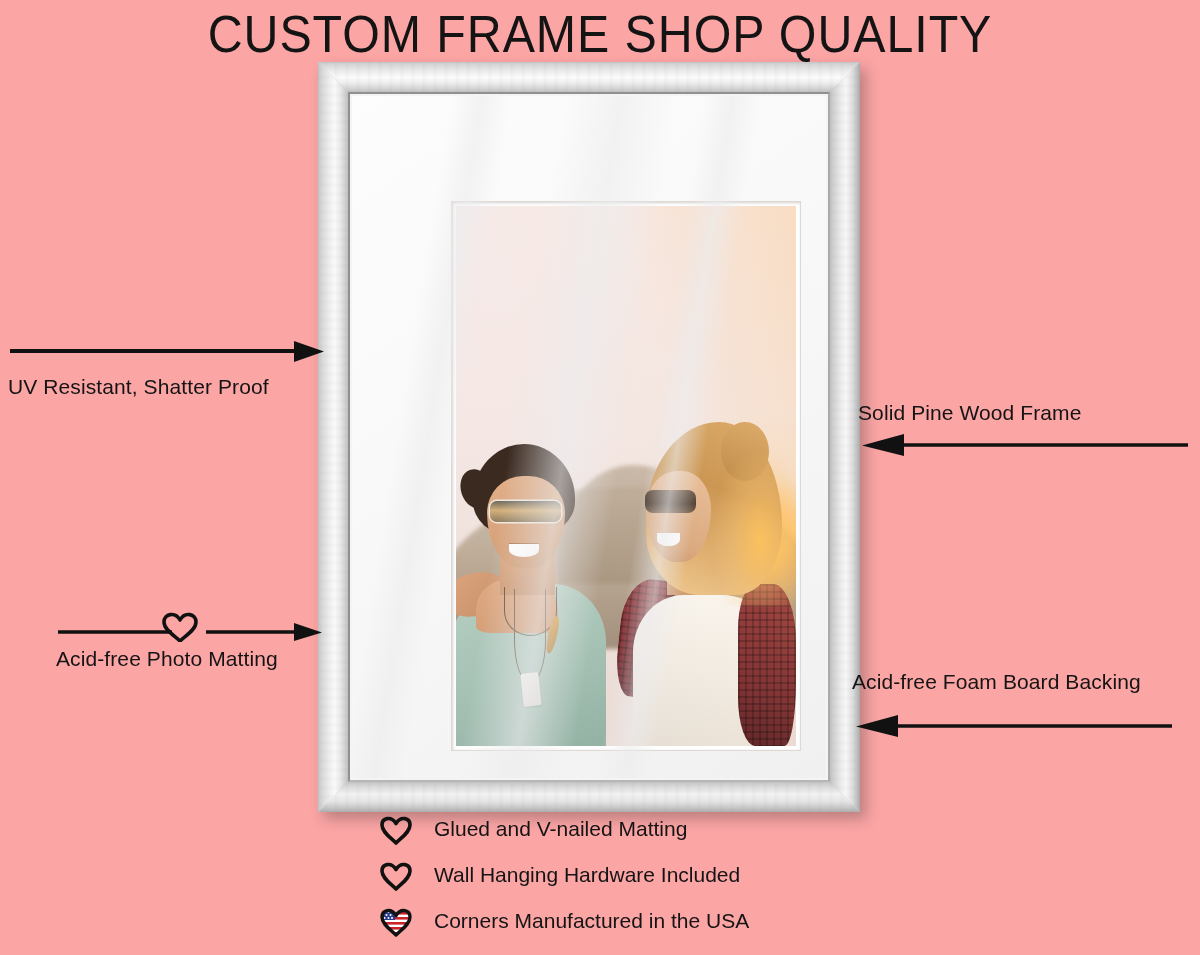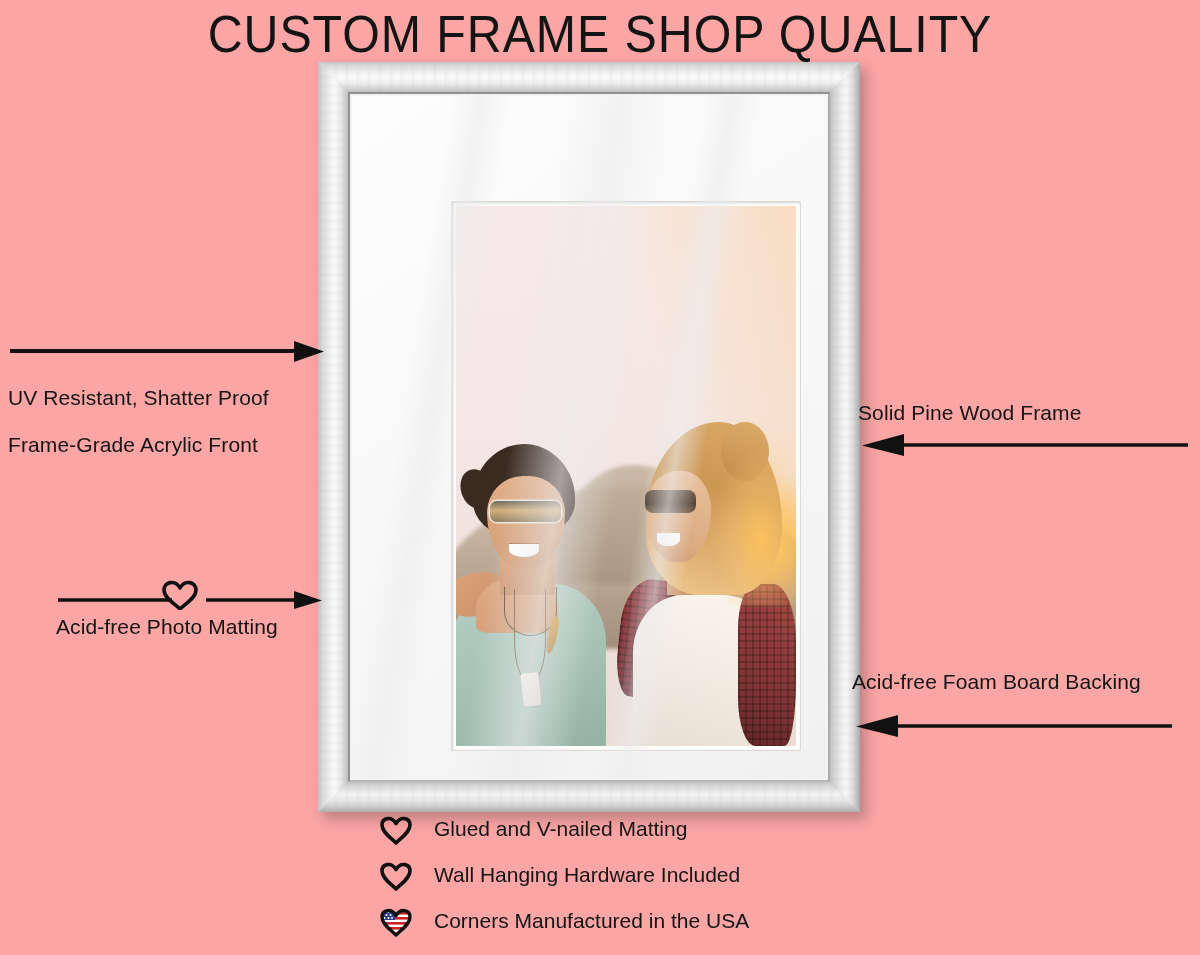--- a/index.html
+++ b/index.html
@@ -318,23 +318,23 @@
     letter-spacing: 0.1px;
     white-space: nowrap;
     line-height: 26px;
   }
   .anno-text.two-line { line-height: 27px; }
 
   .arrow-svg { display: block; }
 
   
   #anno-acrylic { left: 8px; top: 338px; }
-  #anno-acrylic .anno-text { margin-top: 20px; }
-  
-  #anno-matting { left: 56px; top: 576px; }
+  #anno-acrylic .anno-text { margin-top: 9px; }
+  
+  #anno-matting { left: 56px; top: 608px; }
   #anno-matting .anno-text { margin-top: 4px; }
   
   #anno-pine { left: 858px; top: 394px; margin-top: 6px; }
   #anno-pine .anno-text { margin-bottom: 5px; }
   
   #anno-backing { left: 852px; top: 669px; }
   #anno-backing .anno-text { margin-bottom: 17px; }
 
   
   .bullets {
@@ -430,21 +430,20 @@
       <div class="streak streak-c"></div>
     </div>
   </div>
 
   <div class="anno" id="anno-acrylic">
     <svg class="arrow-svg" width="318" height="26" viewBox="0 0 318 26">
       <line x1="2" y1="13" x2="288" y2="13" stroke="#111" stroke-width="4"></line>
       <polygon points="286,3 316,13.5 286,24" fill="#111"></polygon>
     </svg>
     <div class="anno-text two-line">UV Resistant, Shatter Proof</div>
-    <div class="anno-text two-line">Frame-Grade Acrylic Front</div>
   </div>
 
   <div class="anno" id="anno-matting">
     <svg class="arrow-svg" width="268" height="34" viewBox="0 0 268 34">
       <line x1="2" y1="24" x2="116" y2="24" stroke="#111" stroke-width="3.4"></line>
       <path d="M124 12 c-5 -9 -16 -6 -16 2 c0 8 11 14 16 19 c5 -5 16 -11 16 -19 c0 -8 -11 -11 -16 -2 z" fill="none" stroke="#111" stroke-width="3.6" stroke-linejoin="round"></path>
       <line x1="150" y1="24" x2="240" y2="24" stroke="#111" stroke-width="3.4"></line>
       <polygon points="238,15 266,24.5 238,33" fill="#111"></polygon>
     </svg>
     <div class="anno-text">Acid-free Photo Matting</div>

